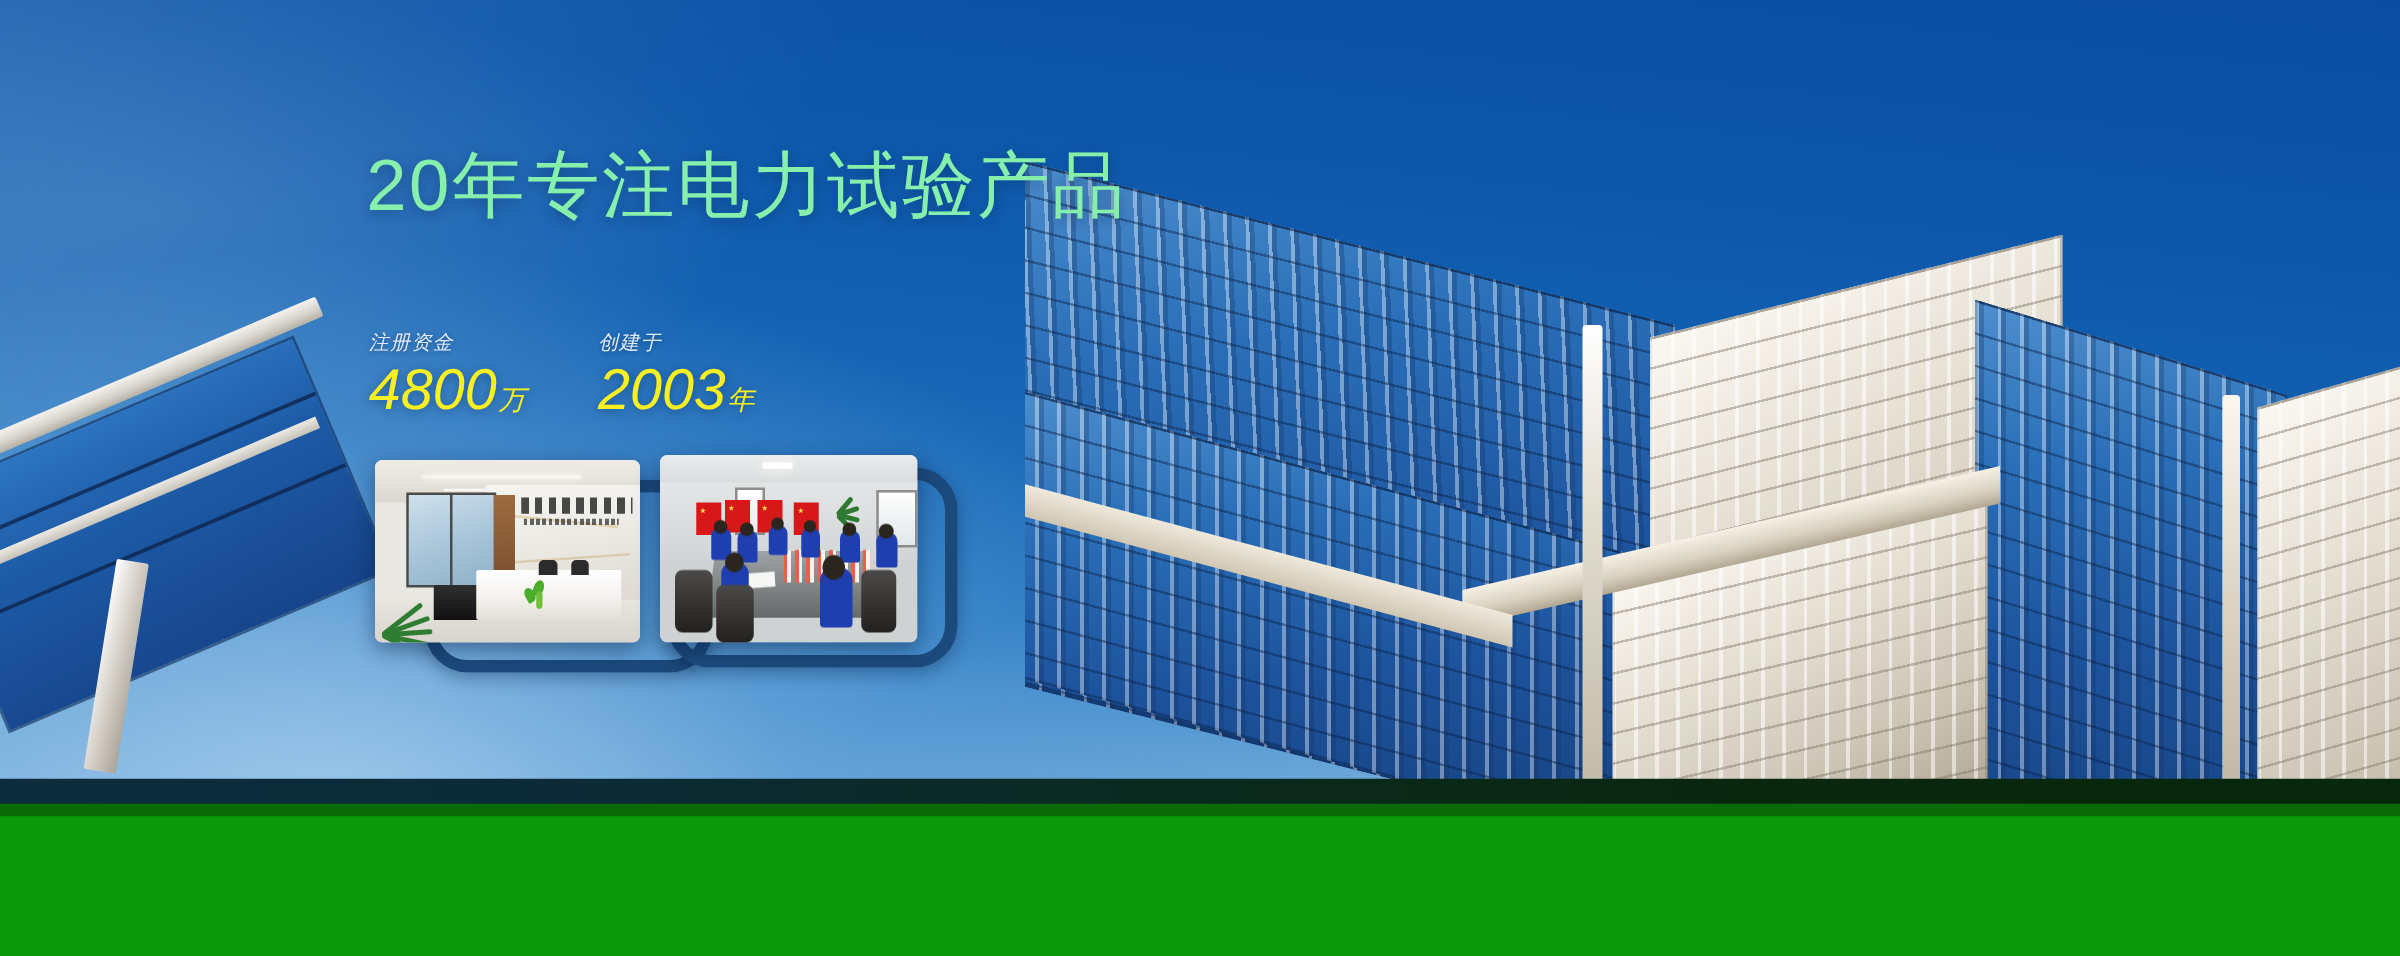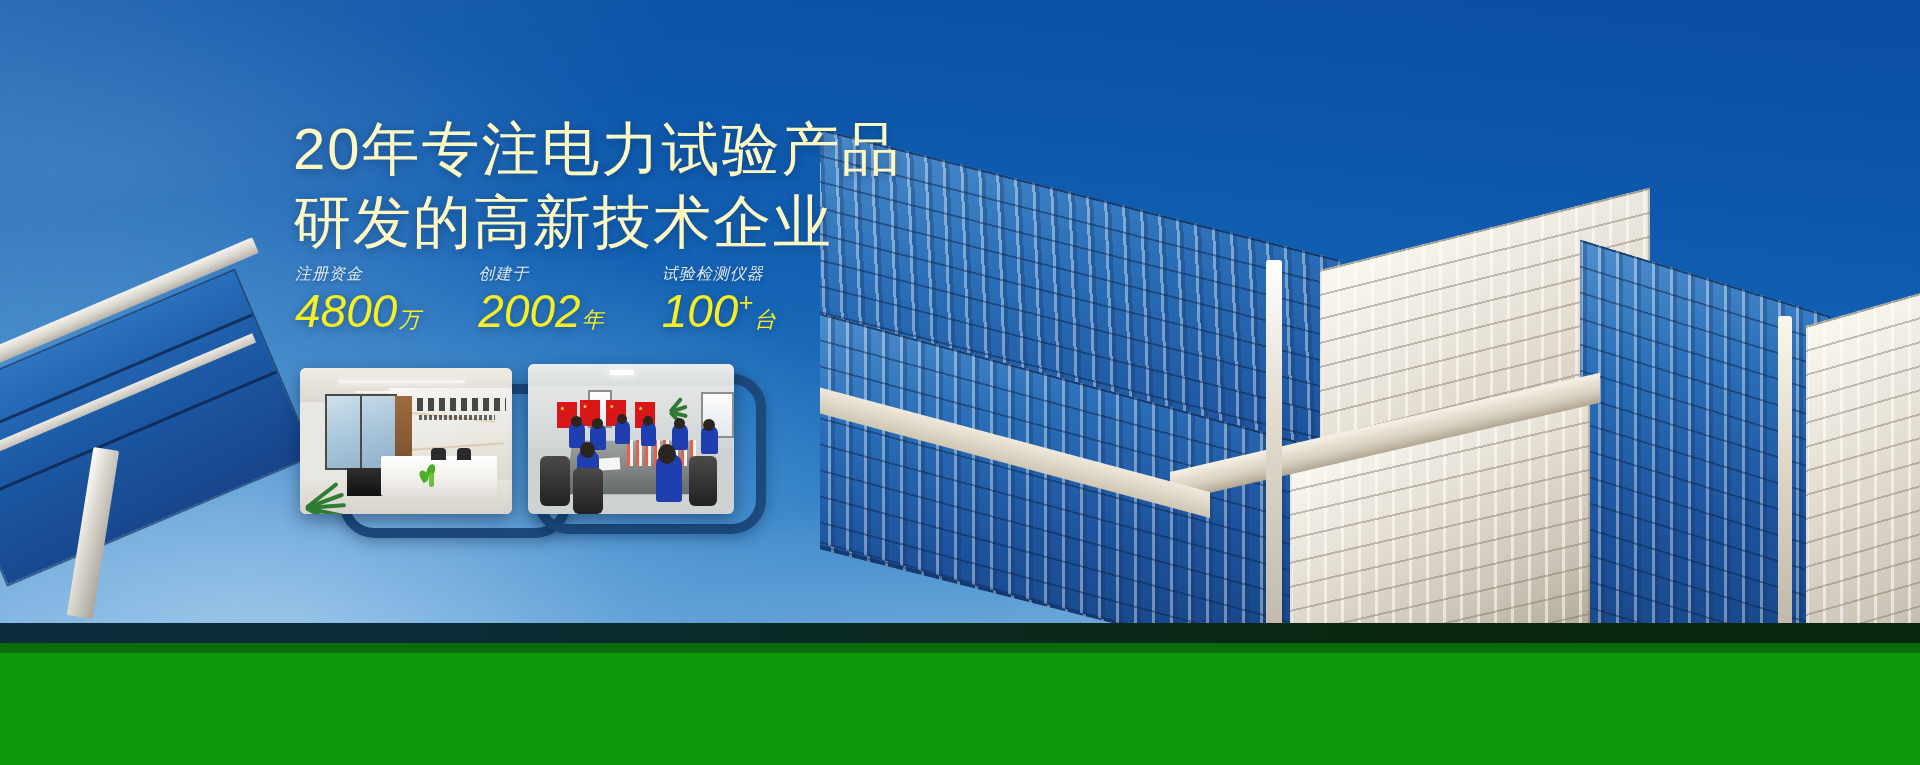--- a/index.html
+++ b/index.html
@@ -149,21 +149,21 @@
   }
   .ridge2{
     position:absolute; left:958px; top:196px; width:14px; height:390px;
     background:linear-gradient(180deg,#fbf7ee 0%,#ddd6c7 40%,#b2a999 100%);
     border-radius:3px;
   }
 
   
   .headline{
     position:absolute; left:293px; top:112px;
-    color:#fef9c3;
+    color:#86efac;
     font-size:58px;
     line-height:1.26;
     font-weight:400;
     letter-spacing:2px;
     text-shadow:0 2px 10px rgba(4,30,70,.40);
     white-space:nowrap;
   }
   .headline .ln{display:block;}
 
   
@@ -356,45 +356,38 @@
       <div class="floors light"></div>
     </div>
     <div class="cornice"></div>
     <div class="cornice2"></div>
     <div class="ridge"></div>
     <div class="ridge2"></div>
   </div>
 
   <div class="headline">
     <span class="ln">20年专注电力试验产品</span>
-    <span class="ln">研发的高新技术企业</span>
   </div>
 
   <div class="stats">
 
     <div class="stat">
       <div class="stat-label">注册资金</div>
       <div class="stat-value">
         <span>4800</span><span class="stat-sup"></span><span class="stat-unit">万</span>
       </div>
     </div>
 
     <div class="stat">
       <div class="stat-label">创建于</div>
       <div class="stat-value">
-        <span>2002</span><span class="stat-sup"></span><span class="stat-unit">年</span>
+        <span>2003</span><span class="stat-sup"></span><span class="stat-unit">年</span>
       </div>
     </div>
 
-    <div class="stat">
-      <div class="stat-label">试验检测仪器</div>
-      <div class="stat-value">
-        <span>100</span><span class="stat-sup">+</span><span class="stat-unit">台</span>
-      </div>
-    </div>
 
   </div>
 
   <div class="photos">
 
     <div class="frame f1"></div>
     <div class="frame f2"></div>
 
     <div class="photo p1">
       <div class="lobby">

